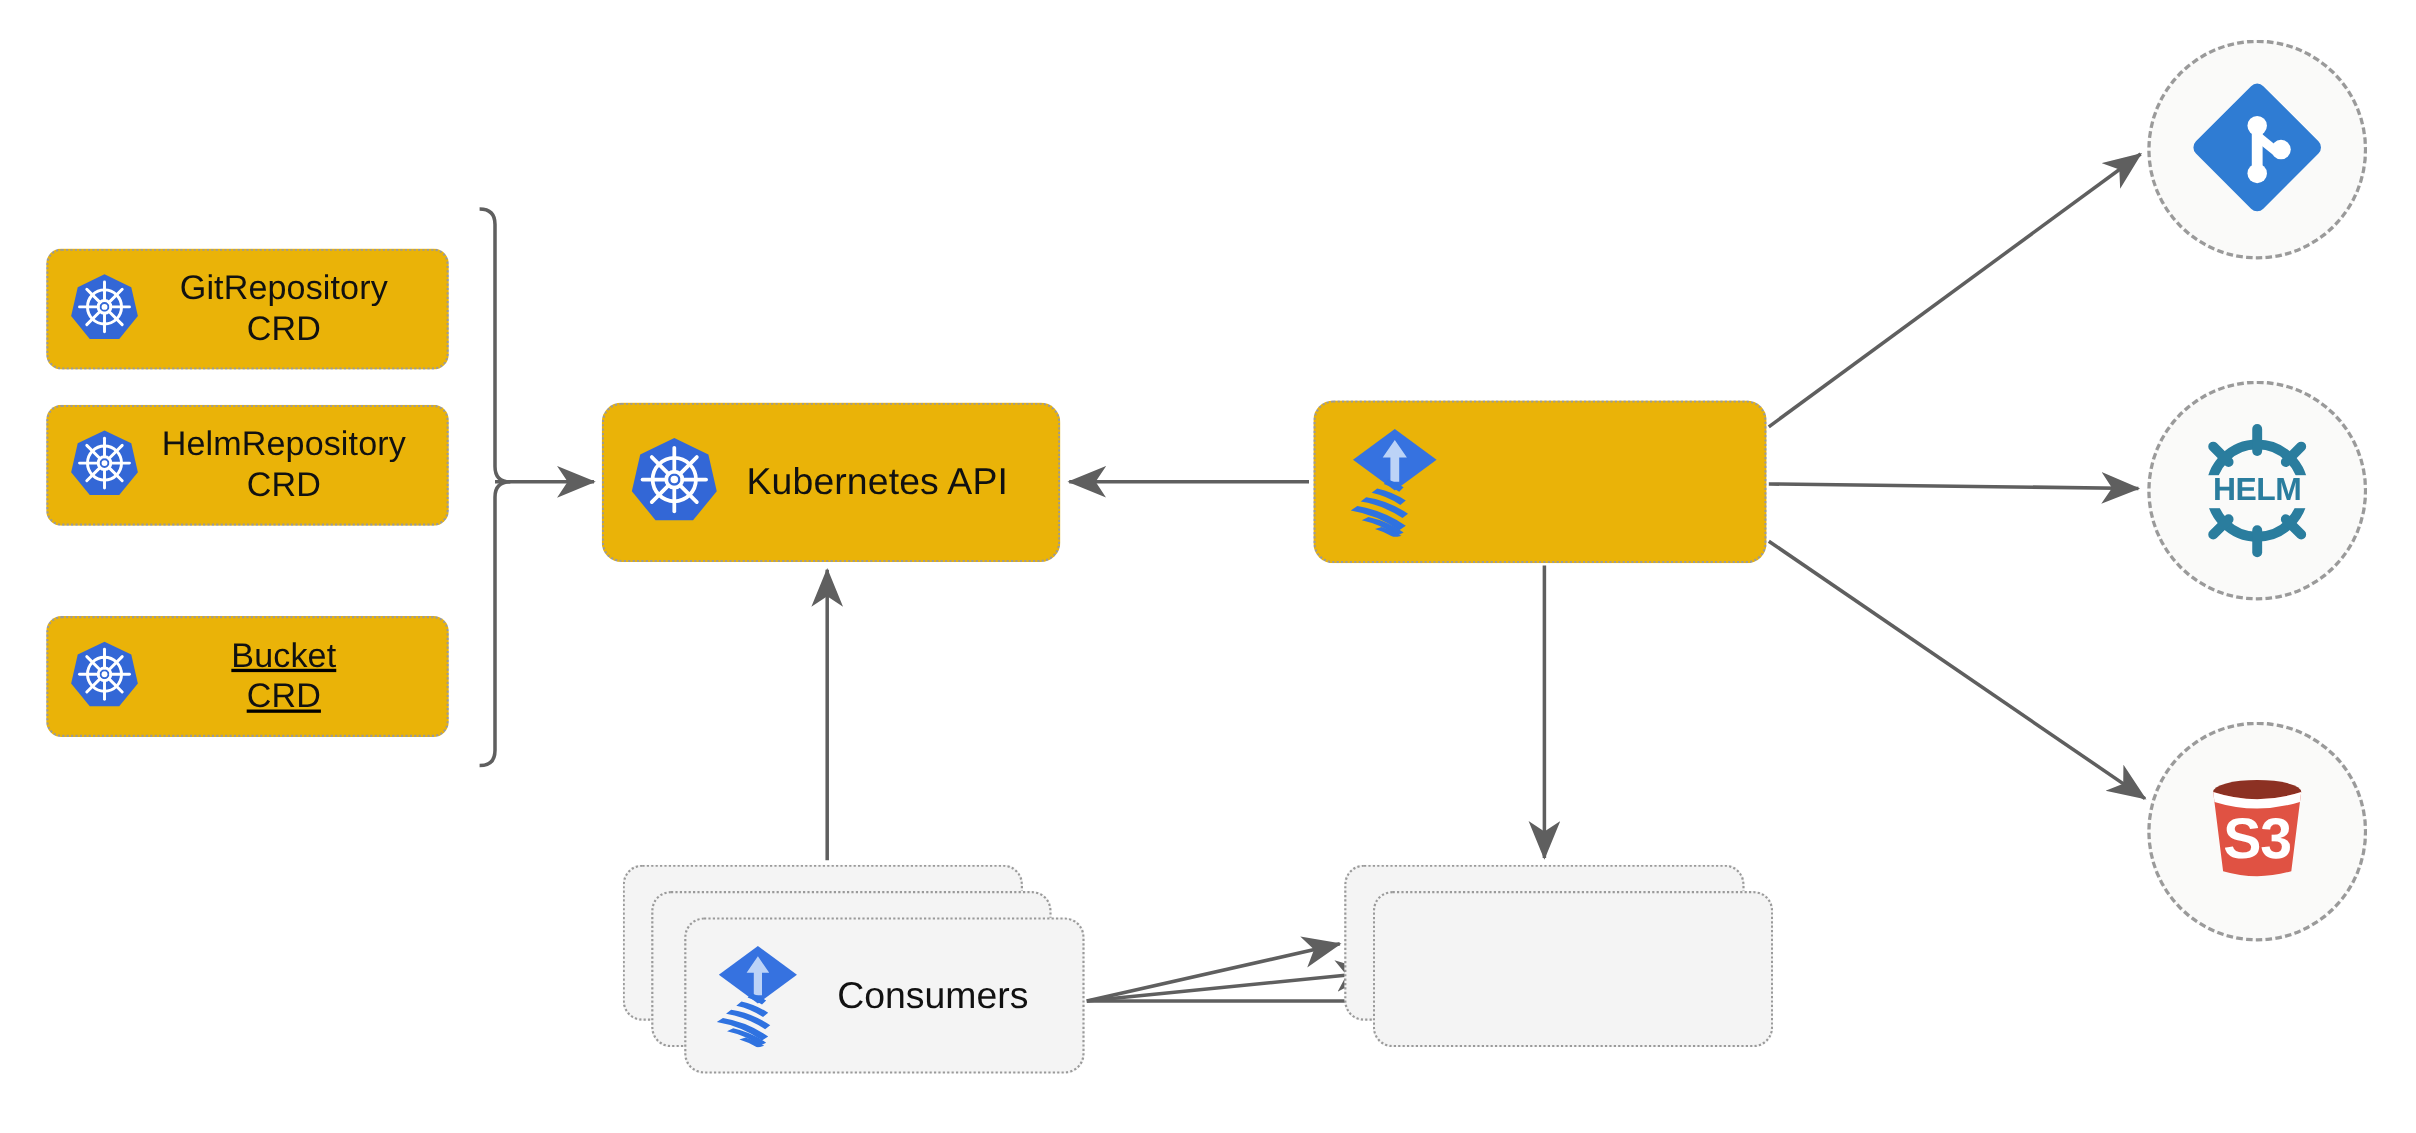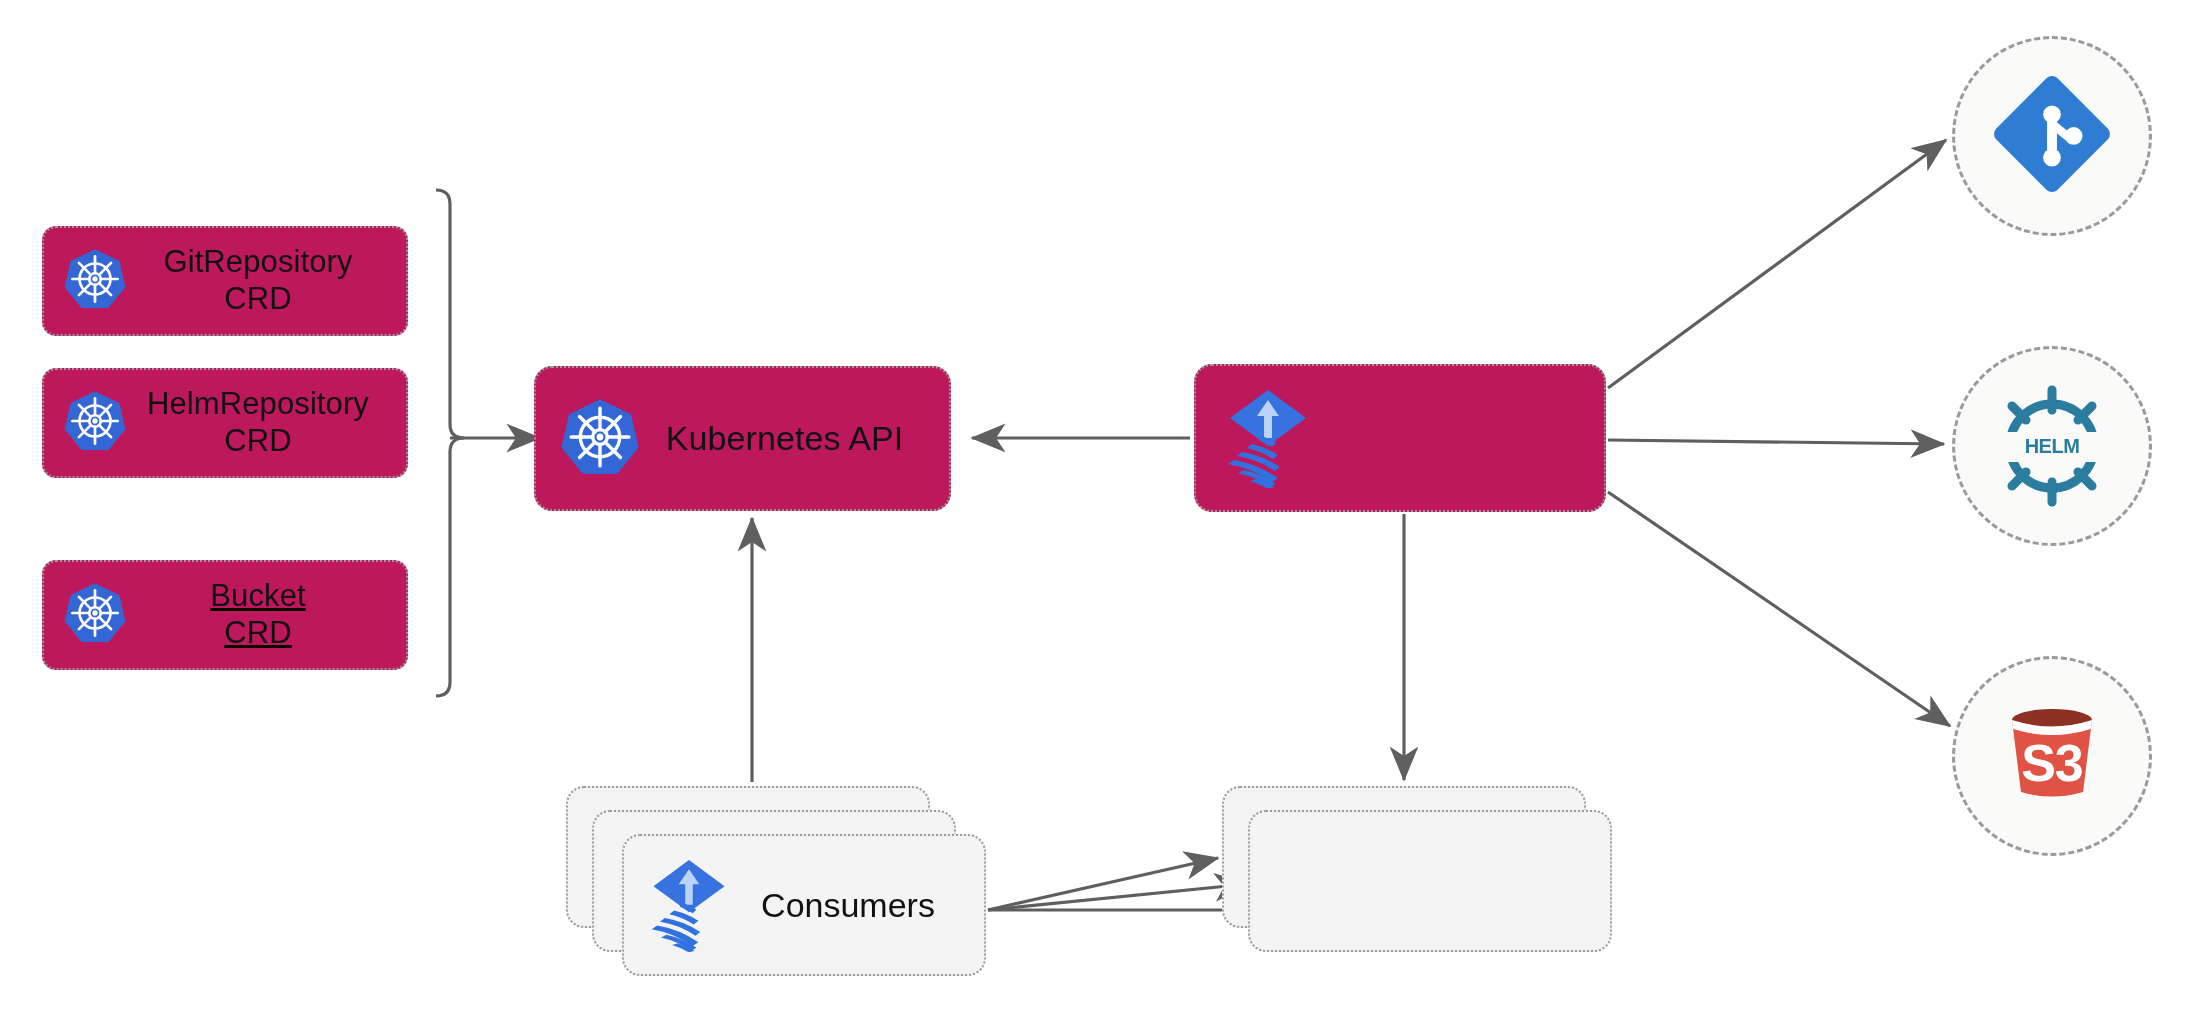--- a/index.html
+++ b/index.html
@@ -19,21 +19,21 @@
     position: absolute;
     inset: 0;
     width: 2196px;
     height: 1030px;
   }
 
   
   .node {
     position: absolute;
     box-sizing: border-box;
-    background: #be185d;
+    background: #eab308;
     border: 2px dotted #9a9a9a;
     border-radius: 18px;
     display: flex;
     align-items: center;
     justify-content: flex-start;
     z-index: 3;
   }
   .node .ico {
     flex: 0 0 auto;
     display: block;
@@ -57,21 +57,21 @@
     padding: 0 12px 0 18px;
     border-radius: 14px;
   }
   .crd .lbl { font-size: 31px; }
   #crd-git   { top: 226px; }
   #crd-helm  { top: 368px; }
   #crd-bucket{ top: 560px; text-decoration: underline; }
 
   
   #k8s-api {
-    left: 534px;
+    left: 547px;
     top: 366px;
     width: 417px;
     height: 145px;
     padding: 0 16px 0 22px;
   }
   
   #source-controller {
     left: 1194px;
     top: 364px;
     width: 412px;
@@ -132,21 +132,21 @@
   
   .helm-wrap { position: relative; width: 132px; height: 132px; }
   .helm-word {
     position: absolute;
     left: 0; right: 0;
     top: 50%;
     transform: translateY(-50%);
     text-align: center;
     font-family: "Liberation Sans", sans-serif;
     font-weight: bold;
-    font-size: 20px;
+    font-size: 29px;
     letter-spacing: -.5px;
     color: #2a7d9e;
   }
   .s3-wrap { position: relative; width: 124px; height: 124px; }
   .s3-word {
     position: absolute;
     left: 0; right: 0;
     top: 56%;
     transform: translateY(-50%);
     text-align: center;

